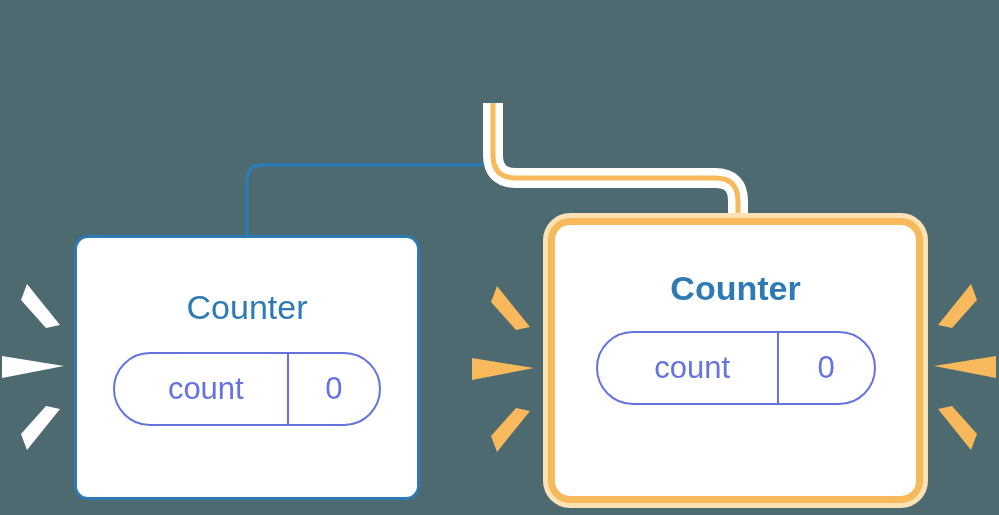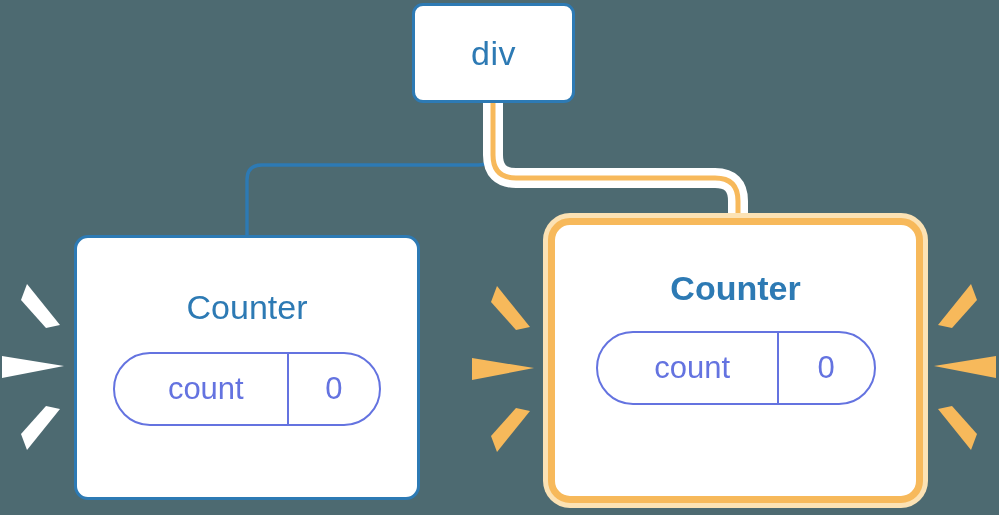--- a/index.html
+++ b/index.html
@@ -145,23 +145,20 @@
 
   <svg id="wires" viewBox="0 0 999 515" xmlns="http://www.w3.org/2000/svg">
 
     <path d="M 493 103 L 493 150 Q 493 165 478 165 L 262 165 Q 247 165 247 180 L 247 236" fill="none" stroke="#2d7ab4" stroke-width="3.4" stroke-linecap="round"></path>
 
     <path d="M 493 103 L 493 155 Q 493 178 516 178 L 715 178 Q 738 178 738 201 L 738 228" fill="none" stroke="#ffffff" stroke-width="20" stroke-linecap="butt" stroke-linejoin="round"></path>
 
     <path d="M 493 103 L 493 155 Q 493 178 516 178 L 715 178 Q 738 178 738 201 L 738 228" fill="none" stroke="#f7b95b" stroke-width="5" stroke-linecap="butt" stroke-linejoin="round"></path>
   </svg>
 
-  <div class="node node-div">
-    <div class="node-title">div</div>
-  </div>
 
   <div class="node node-counter-left">
     <div class="node-title">Counter</div>
     <div class="pill">
       <div class="pill-key">count</div>
       <div class="pill-val">0</div>
     </div>
   </div>
 
   <div class="node node-counter-right">

